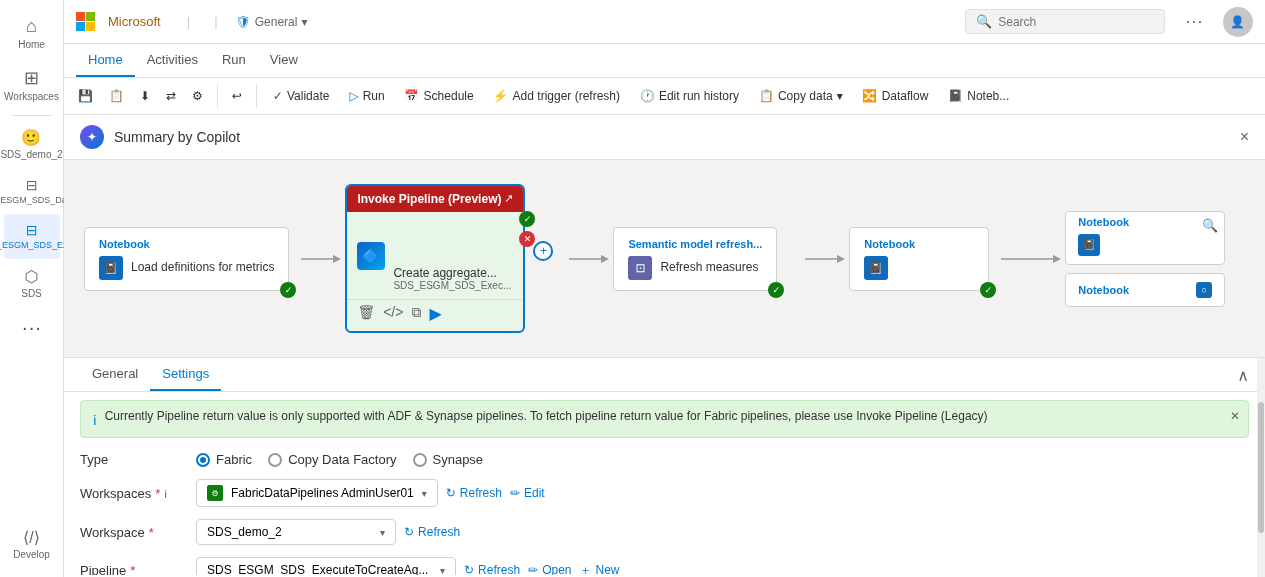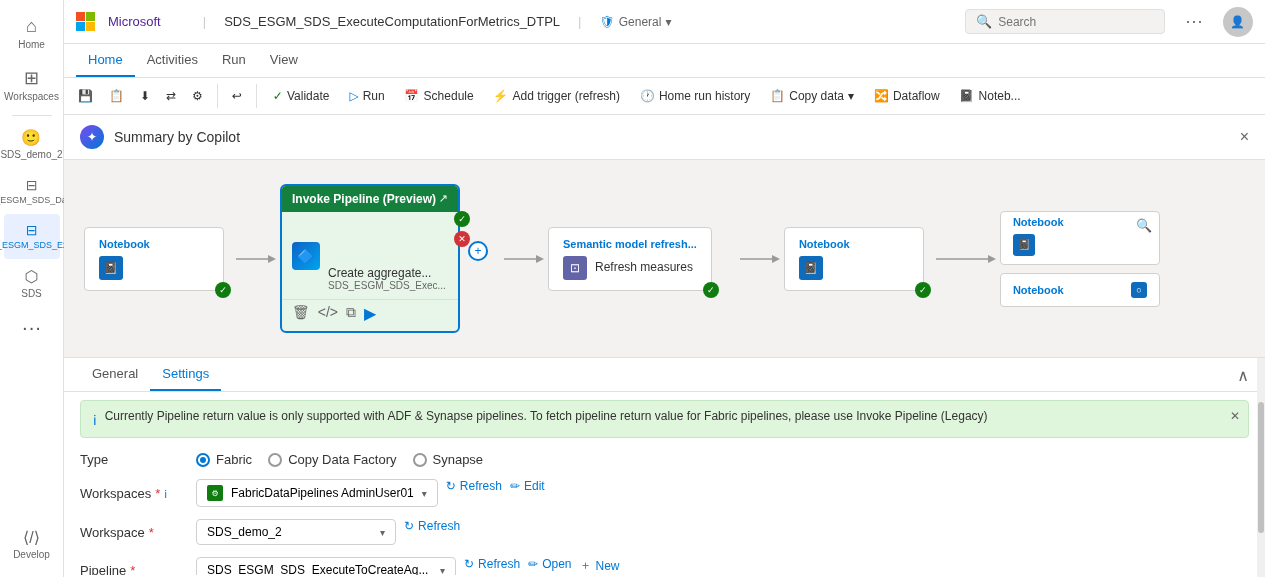--- a/index.html
+++ b/index.html
@@ -21,21 +21,21 @@
     .main { flex: 1; display: flex; flex-direction: column; overflow: hidden; background: #faf9f8; }
 
     
     .topbar { height: 44px; background: #fff; border-bottom: 1px solid #e0e0e0; display: flex; align-items: center; padding: 0 12px; gap: 12px; }
     .ms-logo { width: 20px; height: 20px; display: flex; flex-wrap: wrap; gap: 1px; }
     .ms-logo span { display: block; width: 9px; height: 9px; }
     .ms-logo span:nth-child(1) { background: #f25022; }
     .ms-logo span:nth-child(2) { background: #7fba00; }
     .ms-logo span:nth-child(3) { background: #00a4ef; }
     .ms-logo span:nth-child(4) { background: #ffb900; }
-    .ms-brand { font-size: 13px; color: #4c1d95; margin-right: 24px; }
+    .ms-brand { font-size: 13px; color: #a16207; margin-right: 8px; }
     .topbar-title { font-size: 13px; color: #333; font-weight: 500; }
     .topbar-divider { color: #ccc; margin: 0 6px; }
     .topbar-badge { display: flex; align-items: center; gap: 4px; color: #666; font-size: 12px; }
     .topbar-badge .shield { color: #0078d4; }
     .search-box { margin-left: auto; display: flex; align-items: center; background: #f3f2f1; border: 1px solid #e0e0e0; border-radius: 4px; padding: 4px 10px; gap: 6px; width: 200px; }
     .search-box input { border: none; background: transparent; font-size: 12px; outline: none; width: 100%; color: #555; }
     .topbar-more { color: #666; font-size: 18px; cursor: pointer; margin-left: 8px; }
     .avatar { width: 30px; height: 30px; background: #c7c7c7; border-radius: 50%; margin-left: 8px; display: flex; align-items: center; justify-content: center; color: #fff; font-size: 12px; }
 
     
@@ -66,21 +66,21 @@
     .flow-node .node-icon { width: 24px; height: 24px; background: #0078d4; border-radius: 3px; display: flex; align-items: center; justify-content: center; color: #fff; font-size: 12px; flex-shrink: 0; }
     .flow-node .node-icon.notebook-icon { background: #0f6cbd; }
     .flow-node .node-icon.semantic-icon { background: #6264a7; }
     .flow-node .node-label { font-size: 12px; color: #333; line-height: 1.3; }
     .flow-arrow { display: flex; align-items: center; padding: 0 4px; }
     .flow-arrow svg { color: #999; }
     .flow-success { position: absolute; bottom: -8px; right: -8px; width: 16px; height: 16px; background: #107c10; border-radius: 50%; display: flex; align-items: center; justify-content: center; color: #fff; font-size: 9px; }
 
     
     .invoke-node { background: #e8f5e9; border: 2px solid #0078d4; border-radius: 6px; padding: 0; min-width: 180px; position: relative; cursor: pointer; }
-    .invoke-header { background: #15803d; padding: 6px 10px; display: flex; align-items: flex-start; justify-content: space-between; border-radius: 4px 4px 0 0; }
+    .invoke-header { background: #b91c1c; padding: 6px 10px; display: flex; align-items: flex-start; justify-content: space-between; border-radius: 4px 4px 0 0; }
     .invoke-header-title { color: #fff; font-size: 12px; font-weight: 600; }
     .invoke-header-icon { color: #fff; font-size: 11px; cursor: pointer; }
     .invoke-body { padding: 8px 10px; display: flex; align-items: center; gap: 8px; }
     .invoke-icon { width: 28px; height: 28px; background: linear-gradient(135deg, #0f62c5, #00a4ef); border-radius: 4px; display: flex; align-items: center; justify-content: center; color: #fff; font-size: 14px; }
     .invoke-label { font-size: 12px; color: #333; margin-top: 46px; }
     .invoke-sublabel { font-size: 10px; color: #666; }
     .invoke-actions { display: flex; gap: 8px; padding: 4px 10px 8px; border-top: 1px solid #ddd; }
     .invoke-action-btn { color: #666; font-size: 14px; cursor: pointer; }
     .badge-check { width: 16px; height: 16px; background: #107c10; border-radius: 50%; display: flex; align-items: center; justify-content: center; color: #fff; font-size: 9px; }
     .badge-x { width: 16px; height: 16px; background: #d13438; border-radius: 50%; display: flex; align-items: center; justify-content: center; color: #fff; font-size: 9px; }
@@ -94,21 +94,21 @@
     .settings-tab { padding: 8px 12px; font-size: 13px; color: #555; cursor: pointer; border-bottom: 2px solid transparent; }
     .settings-tab.active { color: #0078d4; border-bottom: 2px solid #0078d4; }
     .settings-collapse { position: absolute; right: 16px; top: 8px; cursor: pointer; color: #666; font-size: 16px; }
     .settings-content { padding: 0 16px; overflow-y: auto; height: calc(100% - 36px); }
     .info-banner { background: #dff6dd; border: 1px solid #c3e6c3; border-radius: 4px; padding: 8px 12px; margin: 8px 0; display: flex; align-items: flex-start; gap: 8px; font-size: 12px; color: #333; position: relative; }
     .info-banner .info-icon { color: #0078d4; font-size: 14px; flex-shrink: 0; margin-top: 1px; }
     .info-banner .close-btn { position: absolute; right: 8px; top: 8px; cursor: pointer; color: #666; }
     .form-row { display: flex; align-items: center; padding: 6px 0; gap: 16px; }
     .form-label { width: 100px; font-size: 13px; color: #333; font-weight: 500; flex-shrink: 0; display: flex; align-items: center; gap: 4px; }
     .form-label .required { color: #d13438; }
-    .form-controls { display: flex; align-items: flex-start; gap: 8px; flex: 1; }
+    .form-controls { display: flex; align-items: center; gap: 8px; flex: 1; }
     .radio-group { display: flex; gap: 16px; }
     .radio-option { display: flex; align-items: center; gap: 6px; cursor: pointer; font-size: 13px; color: #333; }
     .radio-dot { width: 14px; height: 14px; border: 2px solid #0078d4; border-radius: 50%; display: flex; align-items: center; justify-content: center; }
     .radio-dot.selected::after { content: ''; width: 6px; height: 6px; background: #0078d4; border-radius: 50%; display: block; }
     .radio-dot.unselected { border-color: #999; }
     .select-box { border: 1px solid #d0d0d0; border-radius: 4px; padding: 5px 10px; font-size: 12px; background: #fff; display: flex; align-items: center; justify-content: space-between; gap: 8px; cursor: pointer; min-width: 200px; }
     .select-box.wide { min-width: 260px; }
     .select-box .pipe-icon { width: 16px; height: 16px; background: #107c10; border-radius: 2px; display: flex; align-items: center; justify-content: center; color: #fff; font-size: 8px; flex-shrink: 0; }
     .select-box .chevron { color: #666; font-size: 10px; }
     .action-link { display: flex; align-items: center; gap: 4px; color: #0078d4; font-size: 12px; cursor: pointer; white-space: nowrap; }
@@ -155,21 +155,20 @@
 
   <div class="topbar">
     <div class="ms-logo">
       <span></span>
         <span></span>
         <span></span>
         <span></span>
     </div>
     <span class="ms-brand">Microsoft</span>
     <span class="topbar-divider">|</span>
-    <span class="topbar-title">SDS_ESGM_SDS_ExecuteComputationForMetrics_DTPL</span>
     <span class="topbar-divider">|</span>
     <div class="topbar-badge">
       <span class="shield">🛡</span>
       <span>General</span>
       <span>▾</span>
     </div>
     <div class="search-box">
       <span>🔍</span>
       <input type="text" placeholder="Search" style="">
     </div>
@@ -216,21 +215,21 @@
       <button class="ribbon-btn">
           <span>📅</span> 
           <span>Schedule</span>
         </button>
       <button class="ribbon-btn">
           <span style="color:#f0a500;">⚡</span> 
           <span>Add trigger (refresh)</span>
         </button>
       <button class="ribbon-btn">
           <span>🕐</span> 
-          <span>Home run history</span>
+          <span>Edit run history</span>
         </button>
       <button class="ribbon-btn">
           <span>📋</span> 
           <span>Copy data</span> 
           <span>▾</span>
         </button>
       <button class="ribbon-btn">
           <span>🔀</span> 
           <span>Dataflow</span>
         </button>
@@ -249,20 +248,21 @@
       <span class="copilot-close">×</span>
     </div>
 
     <div class="pipeline-canvas">
       <div class="pipeline-flow">
 
         <div class="flow-node" style="margin-right: 8px;">
           <div class="node-title">Notebook</div>
           <div class="node-content">
             <div class="node-icon notebook-icon">📓</div>
+            <span class="node-label">Load definitions for metrics</span>
           </div>
           <div class="flow-success">✓</div>
         </div>
 
         <div class="flow-arrow">
           <svg width="40" height="20" viewBox="0 0 40 20">
               <line x1="0" y1="10" x2="32" y2="10" stroke="#999" stroke-width="1.5"></line>
               <polygon points="32,6 40,10 32,14" fill="#999"></polygon>
             </svg>
         </div>

